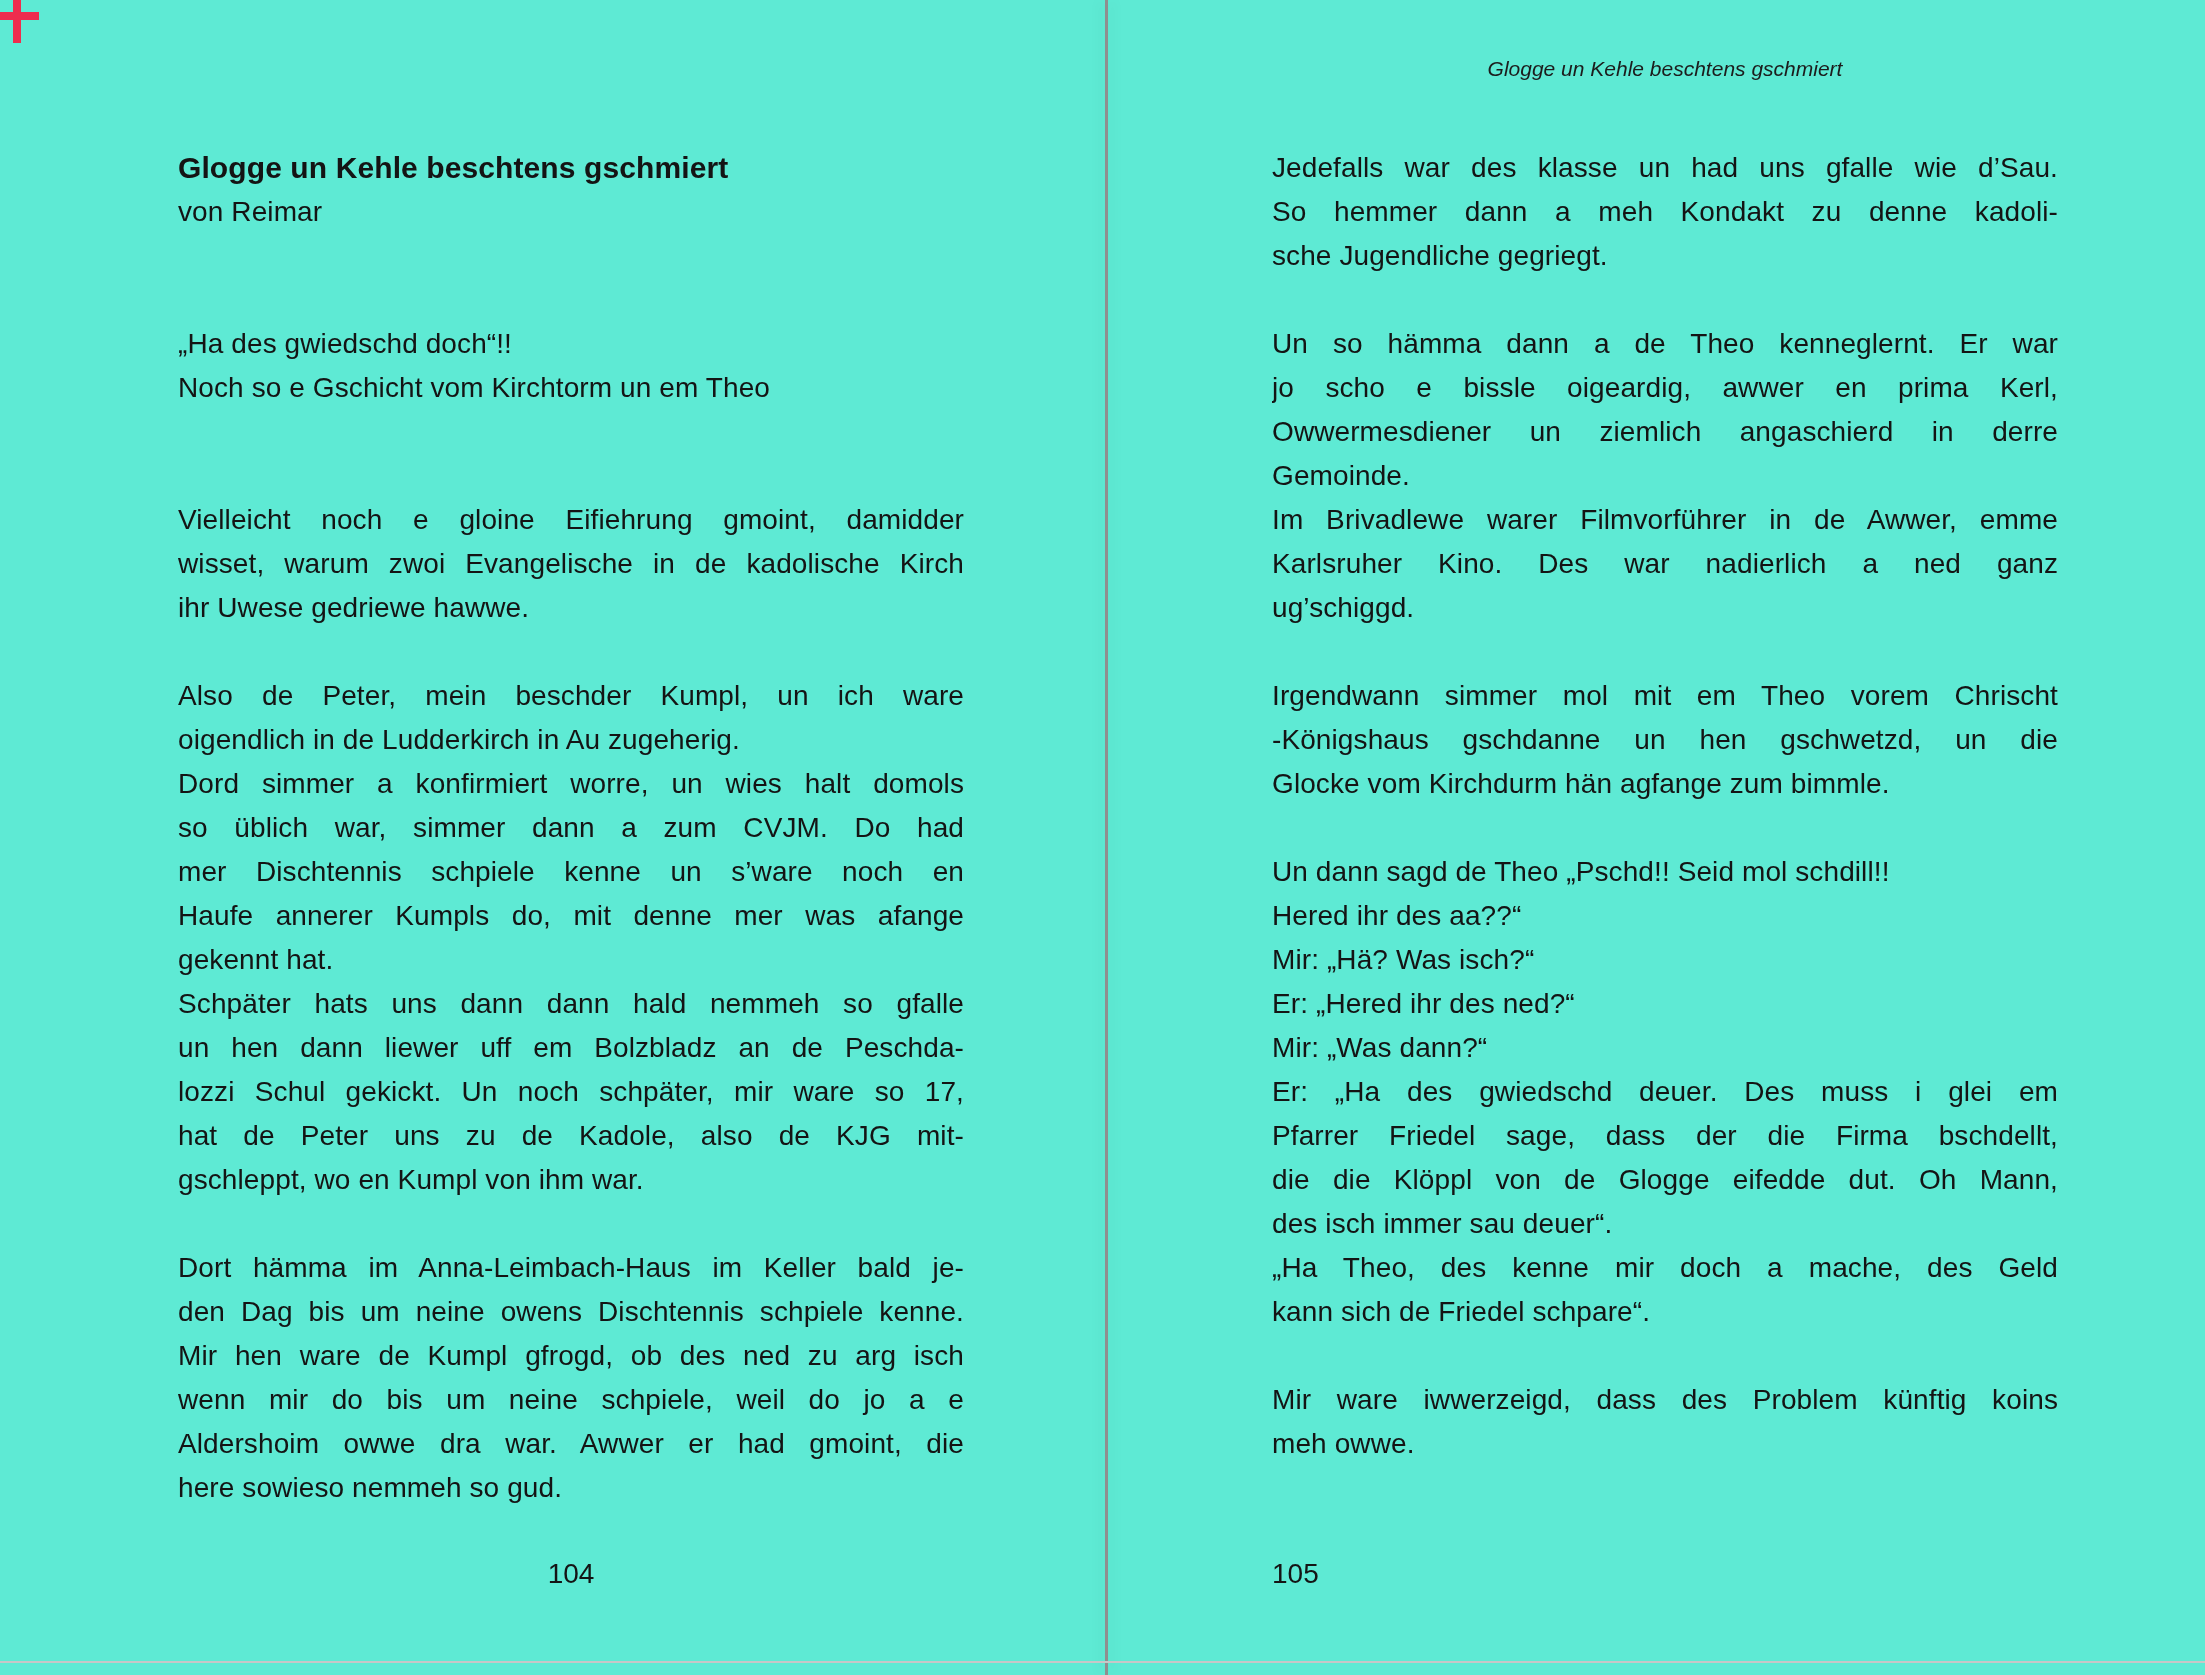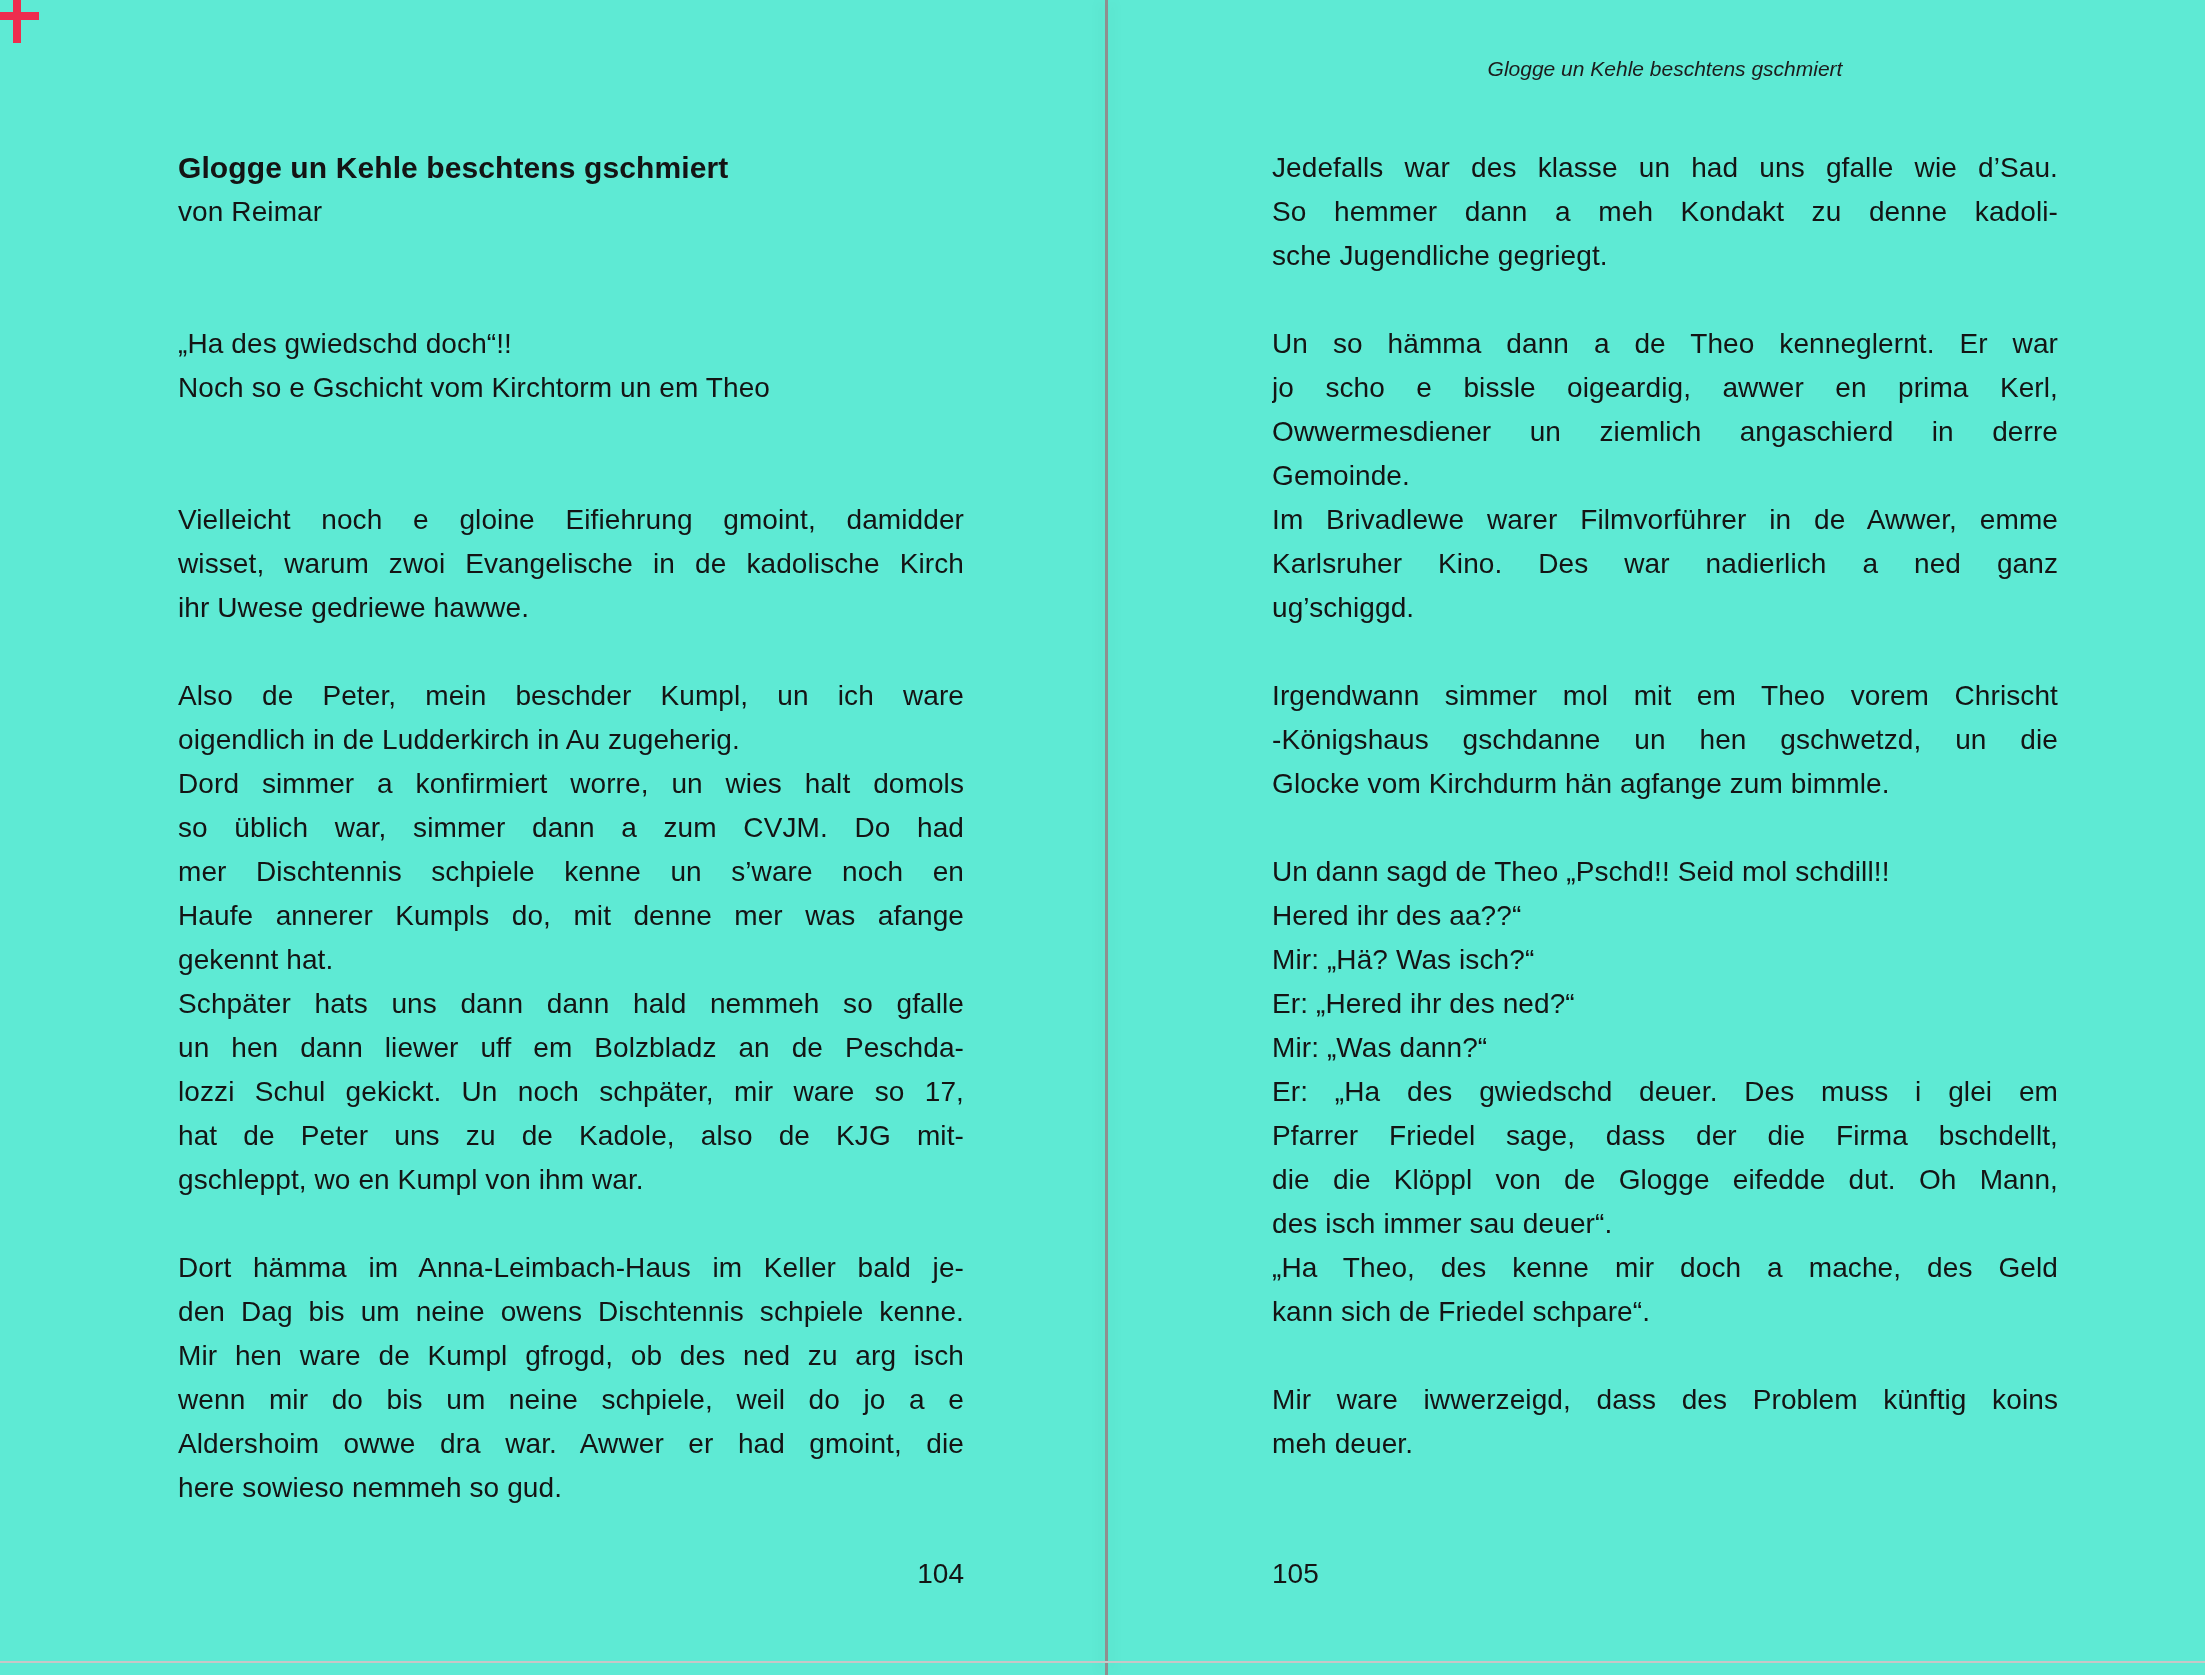--- a/index.html
+++ b/index.html
@@ -34,21 +34,21 @@
     line-height: 30px;
     color: #1c1c1c;
   }
   .page-number {
     position: absolute;
     top: 1552px;
     width: 786px;
     font-size: 28px;
     line-height: 44px;
   }
-  .page-number.left  { left: 178px;  text-align: right; }
+  .page-number.left  { left: 178px;  text-align: center; }
   .page-number.right { left: 1272px; text-align: left; }
   .gutter {
     position: absolute;
     left: 1105px; top: 0;
     width: 3px; height: 1676px;
     background: #8f8f8f;
     box-shadow: -6px 0 10.5px rgba(0,0,0,0.06), 6px 0 10.5px rgba(0,0,0,0.06);
   }
   .bottom-edge {
     position: absolute;
@@ -134,21 +134,21 @@
       <div class="line">Er: „Hered ihr des ned?“</div>
       <div class="line">Mir: „Was dann?“</div>
       <div class="line just">Er: „Ha des gwiedschd deuer. Des muss i glei em</div>
       <div class="line just">Pfarrer Friedel sage, dass der die Firma bschdellt,</div>
       <div class="line just">die die Klöppl von de Glogge eifedde dut. Oh Mann,</div>
       <div class="line">des isch immer sau deuer“.</div>
       <div class="line just">„Ha Theo, des kenne mir doch a mache, des Geld</div>
       <div class="line">kann sich de Friedel schpare“.</div>
       <div class="line">&nbsp;</div>
       <div class="line just">Mir ware iwwerzeigd, dass des Problem künftig koins</div>
-      <div class="line">meh deuer.</div>
+      <div class="line">meh owwe.</div>
     </div>
 
   <div class="page-number left">104</div>
 
   <div class="page-number right">105</div>
 
   <div class="gutter" style="background: rgb(143, 143, 143);"></div>
   <div class="bottom-edge" style="background: rgb(199, 199, 199);"></div>
 
 </div>

